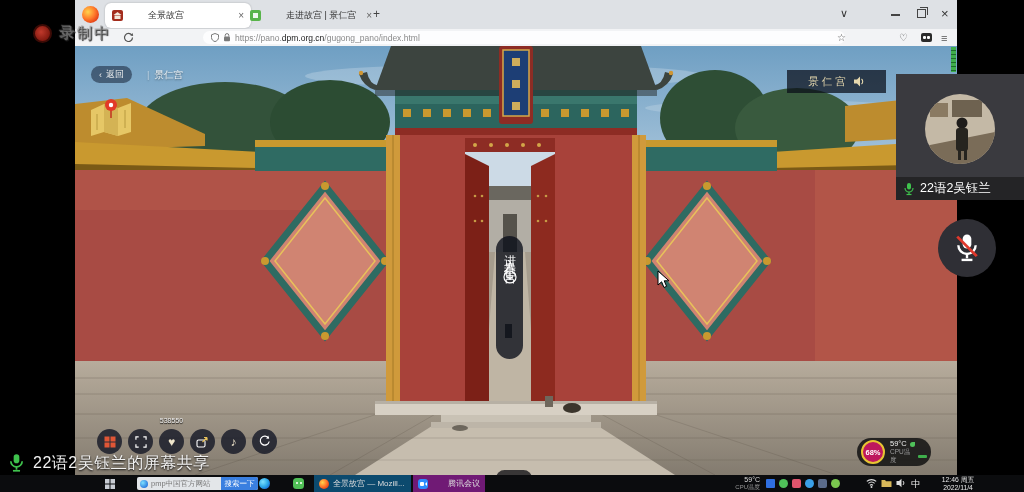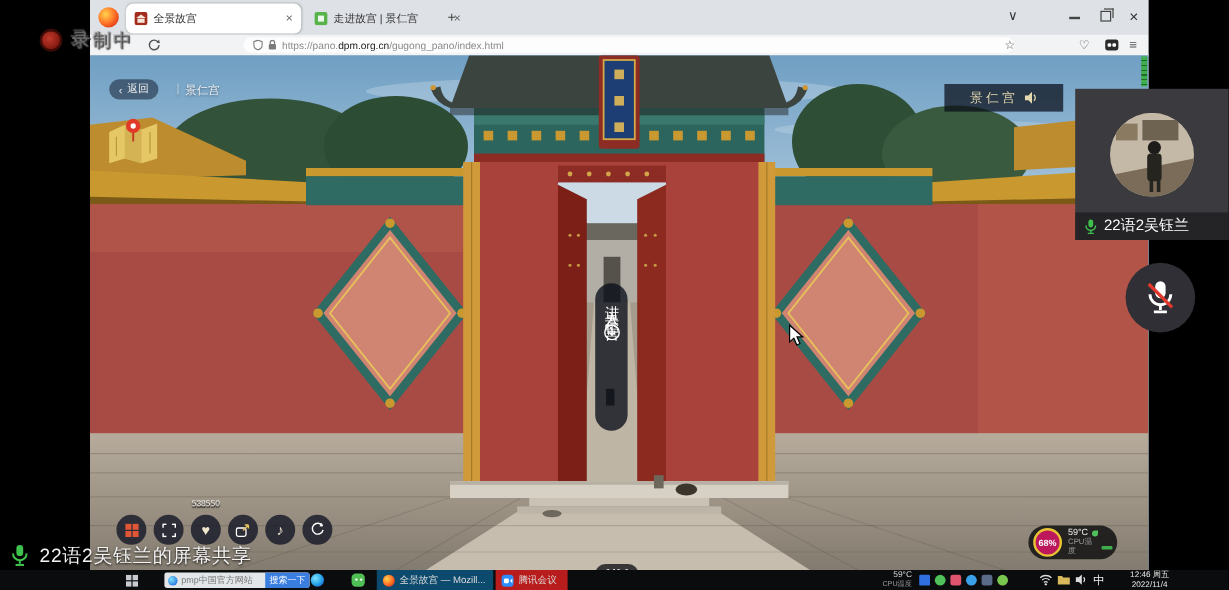--- a/index.html
+++ b/index.html
@@ -6,22 +6,22 @@
   #stage{position:relative;width:1024px;height:492px;background:#000;overflow:hidden;
          font-family:"Liberation Sans",sans-serif;-webkit-font-smoothing:antialiased;}
   .abs{position:absolute;}
   
   #browser{left:75px;top:0;width:882px;height:475px;background:#dee1e5;z-index:2;}
   #tabbar{left:0;top:0;width:882px;height:29px;background:#dee1e5;}
   .ff-logo{left:7px;top:6px;width:17px;height:17px;border-radius:50%;
     background:radial-gradient(circle at 35% 35%,#ffd34d,#ff7a2a 45%,#e23b14 78%,#b1240e);}
   .tab{display:flex;align-items:center;gap:5px;padding:0 7px;height:25px;top:3px;border-radius:6px;}
   .tab.active{left:30px;width:132px;background:#fff;box-shadow:0 0 2px rgba(0,0,0,.25);}
-  .tab.inactive{left:180px;width:122px;}
-  .tab-title{flex:1;font-size:9px;color:#333;white-space:nowrap;overflow:hidden;}
+  .tab.inactive{left:168px;width:122px;}
+  .tab-title{flex:1;font-size:9px;color:#333;white-space:nowrap;overflow:hidden;margin-left:20px;}
   .tab-close{font-size:10px;color:#666;line-height:10px;}
   .fav{width:11px;height:11px;flex:none;}
   .newtab{left:298px;top:7px;font-size:12px;color:#444;}
   .winctl{top:7px;font-size:11px;color:#333;}
   .glyph-min{left:816px;top:14px;width:9px;height:1.5px;background:#444;}
   .glyph-restore{left:842px;top:9px;width:7px;height:7px;border:1.2px solid #444;position:absolute;}
   .glyph-restore:before{content:'';position:absolute;top:-3.5px;left:2px;width:7px;height:7px;
     border-top:1.2px solid #444;border-right:1.2px solid #444;}
   #navbar{left:0;top:29px;width:882px;height:17px;background:#f2f3f5;border-bottom:1px solid #d5d7da;}
   .urlfield{left:128px;top:2px;width:642px;height:13px;background:#fdfdfe;border-radius:7px;
@@ -92,21 +92,21 @@
   #tbsearchtext{font-size:7.5px;color:#777;white-space:nowrap;flex:1;overflow:hidden;}
   #tbsearchbtn{width:37px;height:13px;background:#3a7fe0;color:#fff;font-size:7.5px;
     display:flex;align-items:center;justify-content:center;flex:none;}
   .tbicon{width:11px;height:11px;top:3px;}
   #tbedge{left:259px;border-radius:50%;background:radial-gradient(circle at 35% 35%,#7de0ff,#2aa7e8 50%,#1b5fd0 85%);}
   #tbwechat{left:293px;border-radius:3.5px;background:#50bf56;}
   #tbwechat:before{content:'';position:absolute;left:2.5px;top:3.5px;width:2px;height:2px;border-radius:50%;background:#fff;}
   #tbwechat:after{content:'';position:absolute;left:6.5px;top:3.5px;width:2px;height:2px;border-radius:50%;background:#fff;}
   .tbwin{top:0;height:17px;display:flex;align-items:center;gap:4px;padding:0 5px;box-sizing:border-box;}
   #tbff{left:314px;width:97px;background:#0c4a6e;}
-  #tbtm{left:413px;width:60px;background:#b91c1c;}
+  #tbtm{left:413px;width:72px;background:#701a75;justify-content:space-between;}
   .tbwin span{font-size:8px;color:#ddd;white-space:nowrap;overflow:hidden;}
   .ffmini{width:10px;height:10px;border-radius:50%;flex:none;
     background:radial-gradient(circle at 35% 35%,#ffd34d,#ff7a2a 45%,#e23b14 80%);}
   .tmmini{width:10px;height:10px;border-radius:3px;background:#2d8cff;position:relative;flex:none;}
   .tmmini:before{content:'';position:absolute;left:2px;top:3px;width:4px;height:4px;background:#fff;border-radius:1px;}
   .tmmini:after{content:'';position:absolute;left:6.5px;top:3px;border-top:2px solid transparent;
     border-bottom:2px solid transparent;border-right:2.5px solid #fff;}
   #tbtemp{left:734px;top:1px;width:26px;text-align:right;line-height:7.5px;}
   #tbtemp .t1{font-size:7px;color:#ddd;}
   #tbtemp .t2{font-size:6px;color:#999;}

